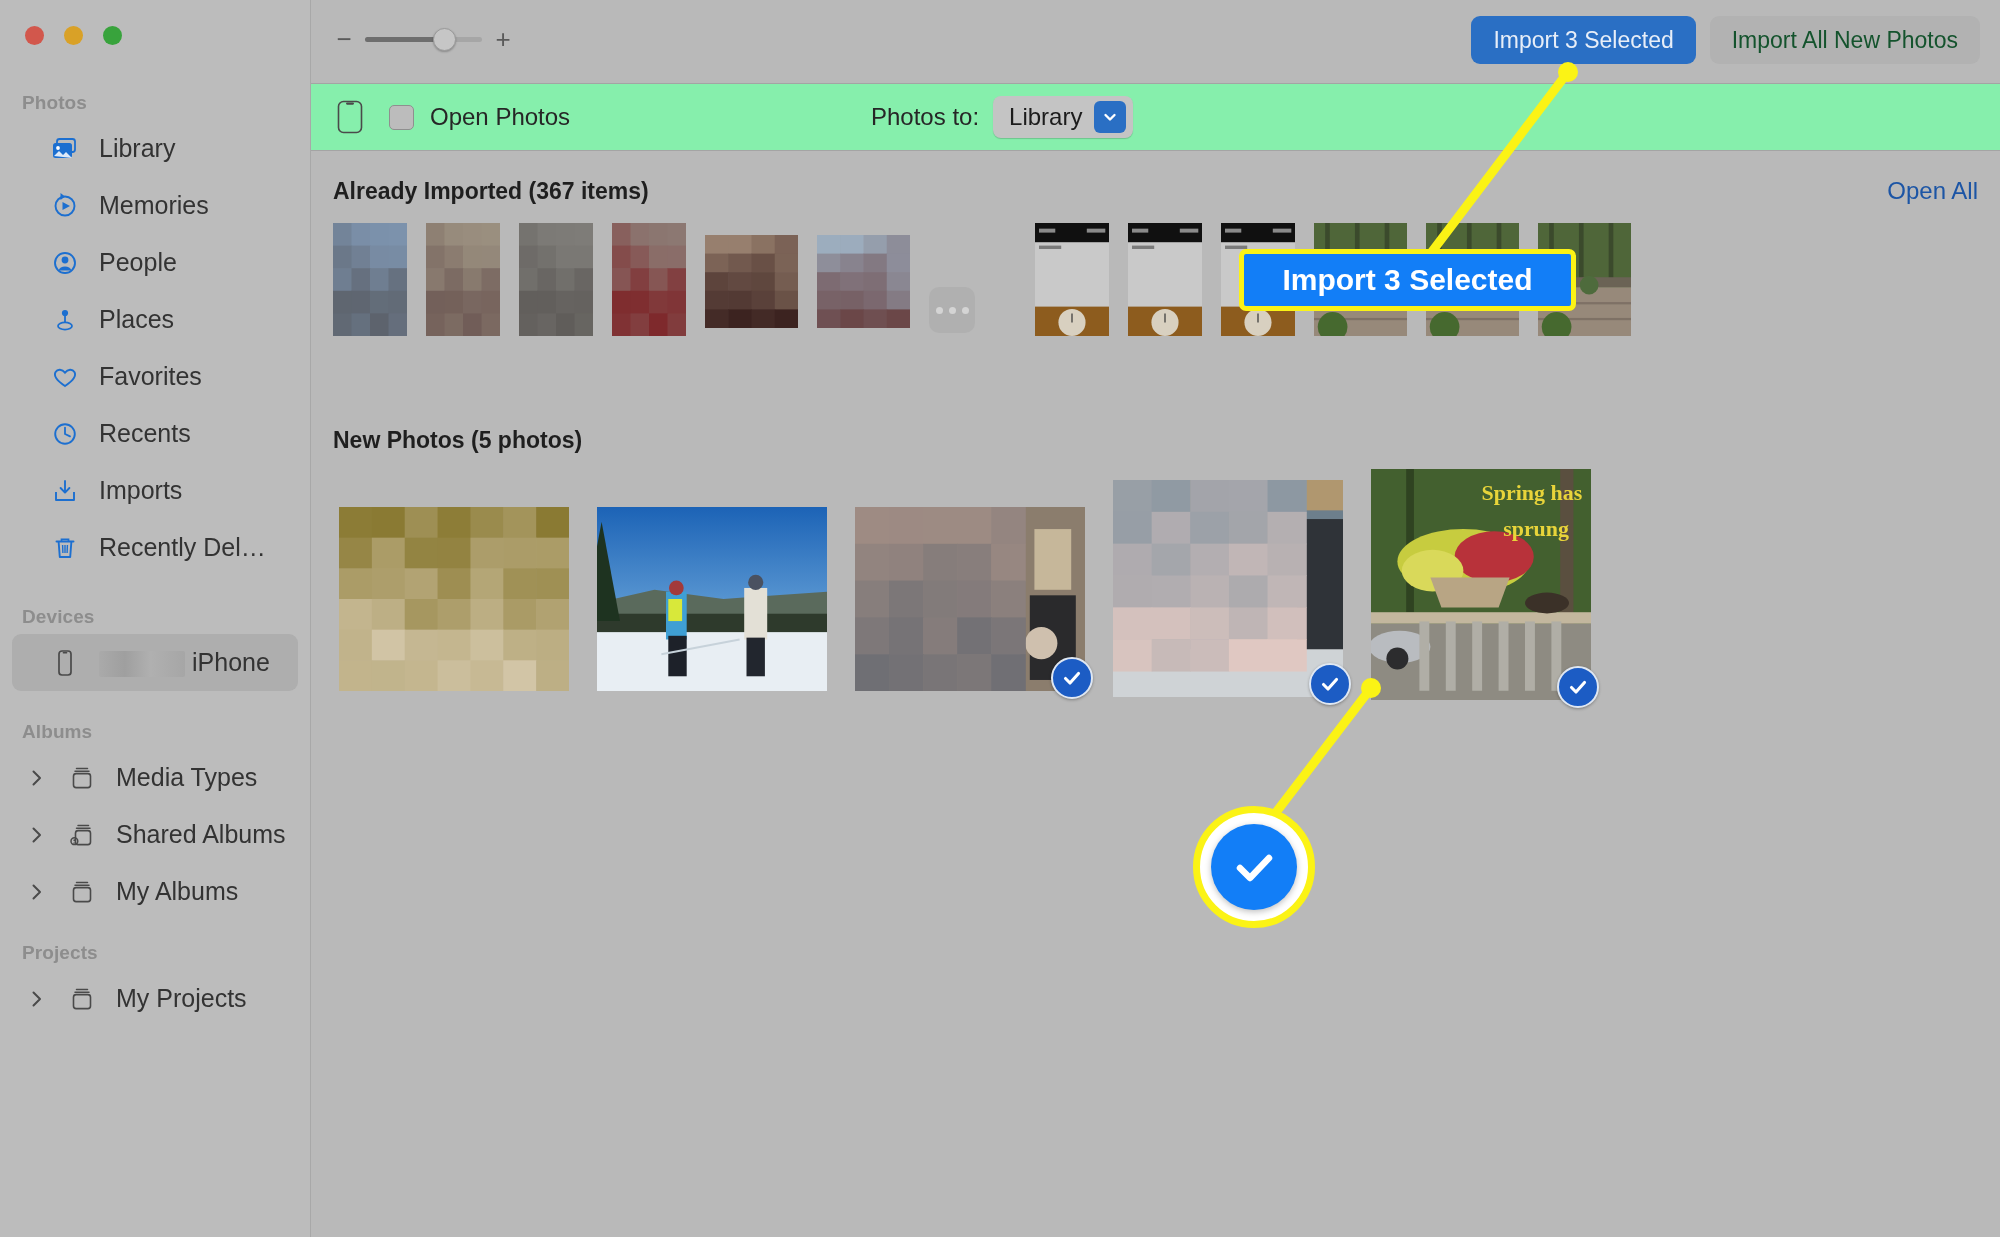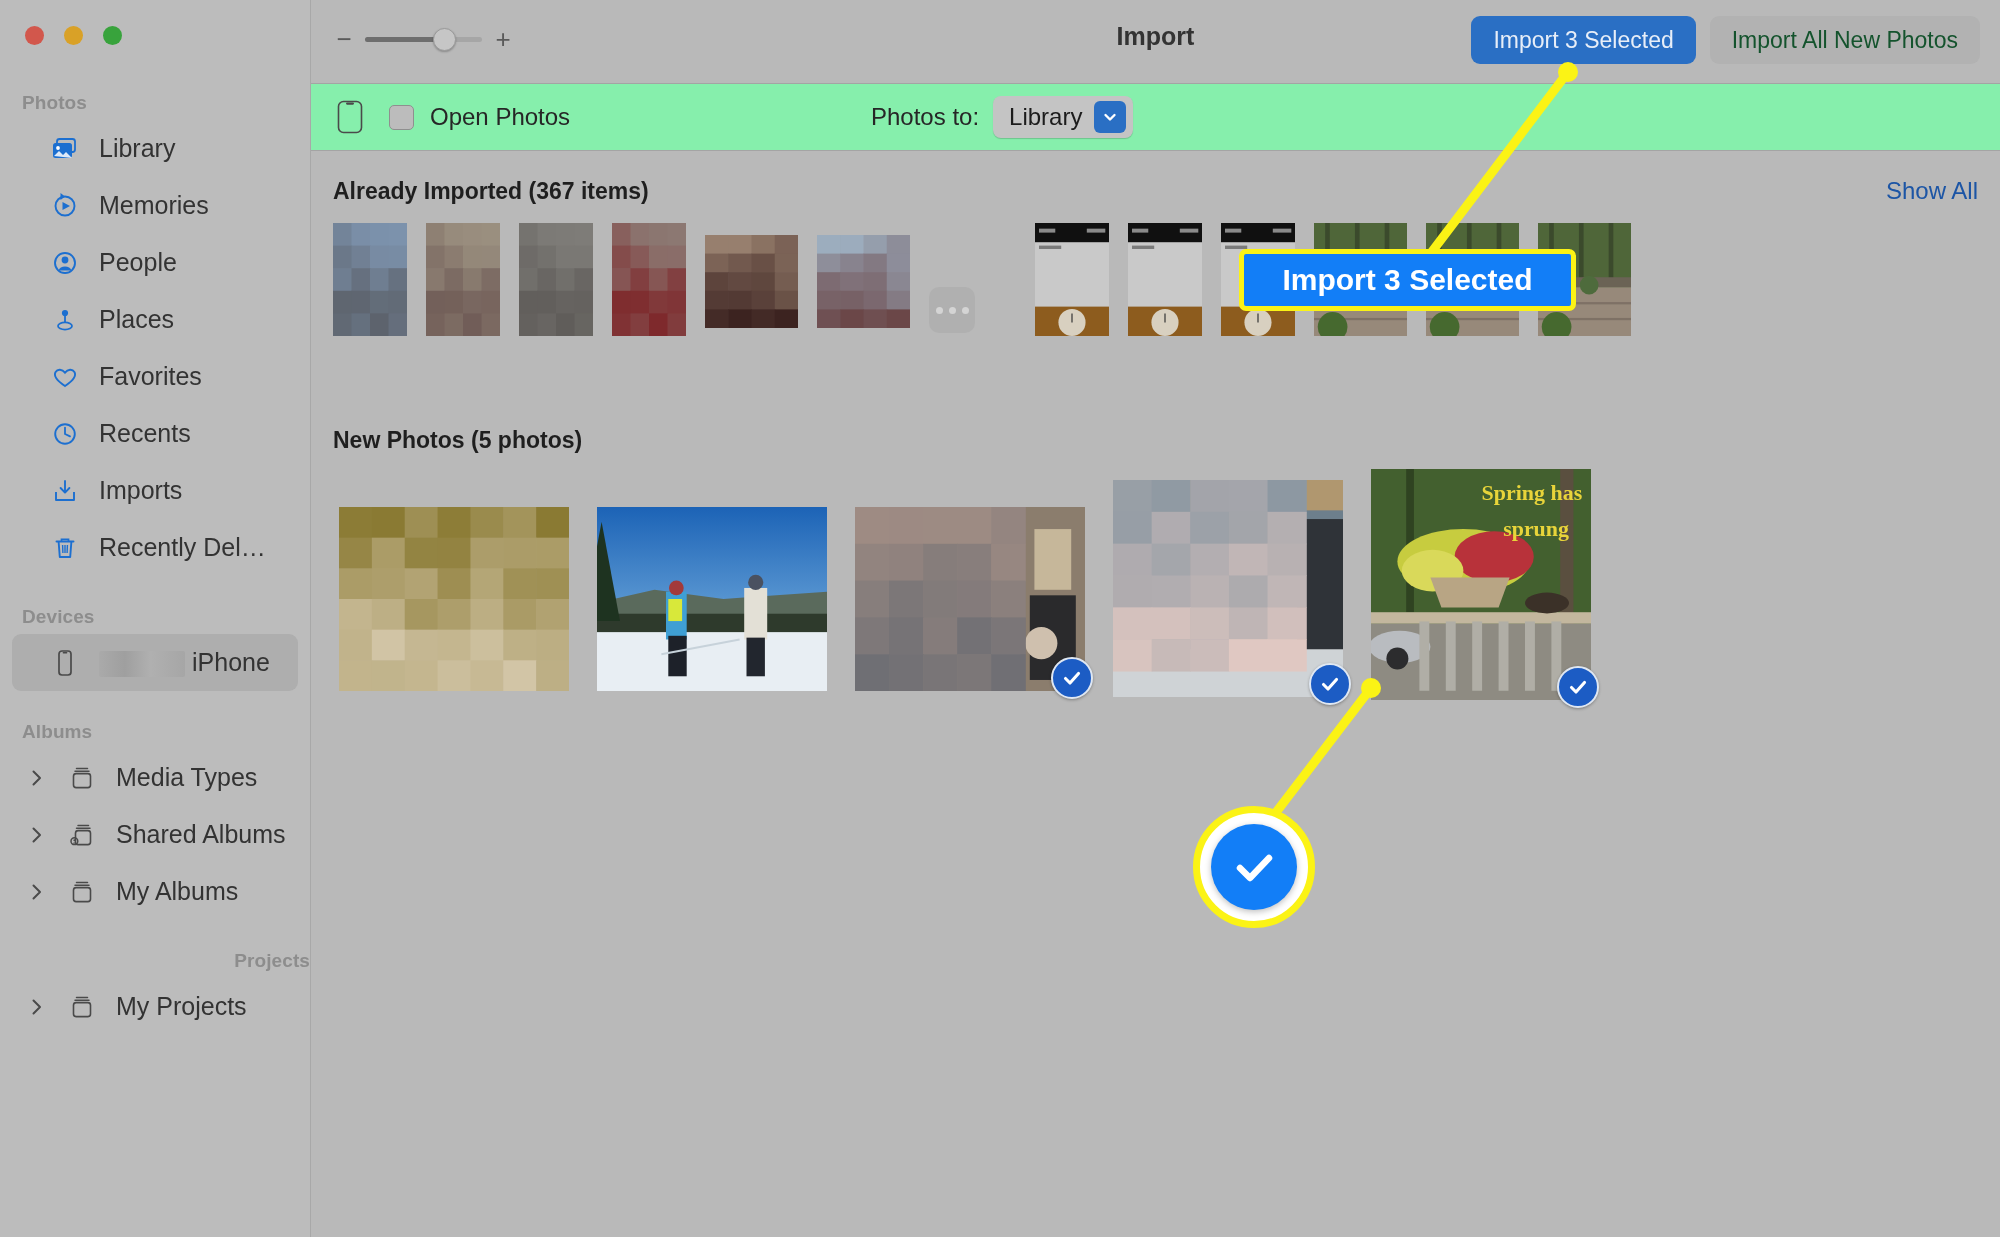--- a/index.html
+++ b/index.html
@@ -419,21 +419,21 @@
             <span class="ic">
               <svg width="30" height="30" viewBox="0 0 30 30">
                 <path d="M9.5 5.5 L20.5 5.5" stroke="#4a4a4a" stroke-width="1.5" stroke-linecap="round"></path>
                 <path d="M8 8.2 L22 8.2" stroke="#4a4a4a" stroke-width="1.5" stroke-linecap="round"></path>
                 <rect x="6.5" y="10.6" width="17" height="14" rx="2.6" fill="none" stroke="#4a4a4a" stroke-width="1.6"></rect>
               </svg>
             </span>
             <span class="lbl">My Albums</span>
           </div>
         </div>
-        <div class="sb-group-title" style="margin-top: 30px; text-align: right;">Projects</div>
+        <div class="sb-group-title" style="margin-top: 22px;">Projects</div>
         <div class="sb-items">
           <div class="sb-item has-chevron">
             <span class="sb-chev">
               <svg width="14" height="20" viewBox="0 0 14 20">
                 <path d="M3.5 3.5 L10 10 L3.5 16.5" fill="none" stroke="#4a4a4a" stroke-width="2" stroke-linecap="round" stroke-linejoin="round"></path>
               </svg>
             </span>
             <span class="ic">
               <svg width="30" height="30" viewBox="0 0 30 30">
                 <path d="M9.5 5.5 L20.5 5.5" stroke="#4a4a4a" stroke-width="1.5" stroke-linecap="round"></path>
@@ -452,21 +452,20 @@
     <div class="toolbar">
       <div class="zoom-ctl">
         <span class="zoom-minus">−</span>
         <div class="zoom-track">
           <div class="zoom-fill" id="zoomFill" style="width: 68%;"></div>
           <div class="zoom-thumb" id="zoomThumb" style="left: 68%;"></div>
         </div>
         <span class="zoom-plus">+</span>
       </div>
 
-      <div class="win-title">Import</div>
 
       <div class="tb-right">
         <button class="btn primary">Import 3 Selected</button>
         <button class="btn secondary">Import All New Photos</button>
       </div>
     </div>
 
     <div class="subbar">
       <span class="phone-ic">
         <svg width="26" height="34" viewBox="0 0 26 34">
@@ -487,21 +486,21 @@
             </svg>
           </span>
         </div>
       </div>
     </div>
 
     <div class="content">
 
       <div class="section-head" style="margin-top:26px;">
         <span class="section-title">Already Imported (367 items)</span>
-        <span class="show-all">Show All</span>
+        <span class="show-all">Open All</span>
       </div>
       <div class="strip" id="alreadyStrip">
           <div class="thumb" style="width: 74px; height: 113px; margin-right: 19px; margin-top: 0px;">
             <svg width="74" height="113" viewBox="0 0 74 113">
               <rect x="0" y="0" width="19.1" height="23.200000000000003" fill="rgb(115,132,153)"></rect>
               <rect x="18.5" y="0" width="19.1" height="23.200000000000003" fill="rgb(122,142,167)"></rect>
               <rect x="37" y="0" width="19.1" height="23.200000000000003" fill="rgb(123,145,171)"></rect>
               <rect x="55.5" y="0" width="19.1" height="23.200000000000003" fill="rgb(124,146,172)"></rect>
               <rect x="0" y="22.6" width="19.1" height="23.200000000000003" fill="rgb(107,120,137)"></rect>
               <rect x="18.5" y="22.6" width="19.1" height="23.200000000000003" fill="rgb(113,128,148)"></rect>

